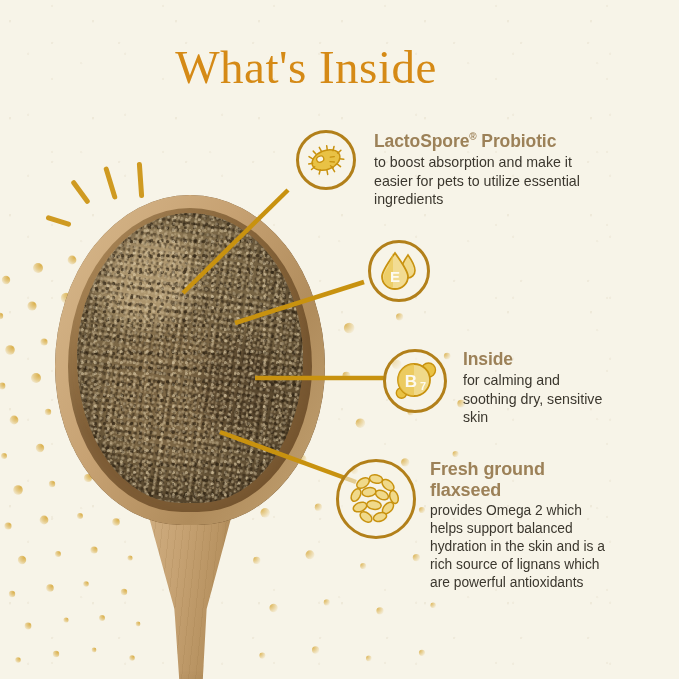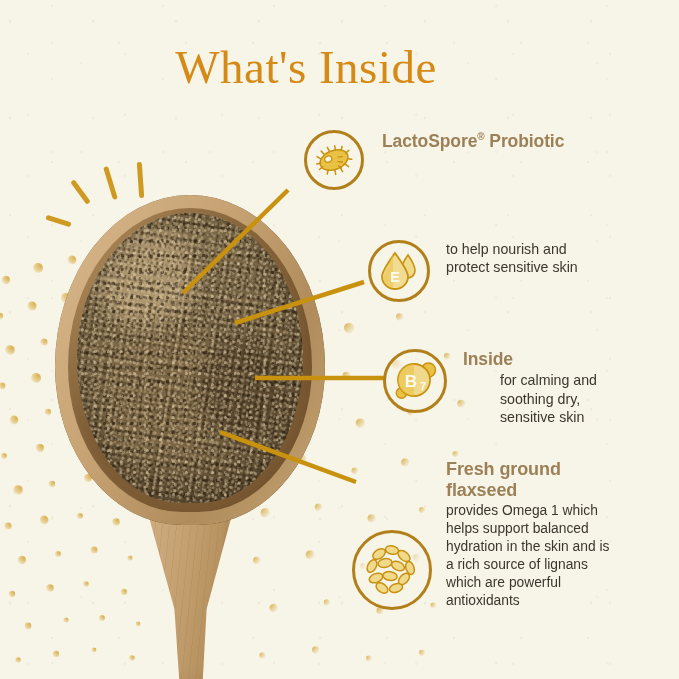--- a/index.html
+++ b/index.html
@@ -111,27 +111,27 @@
   }
   .txt{padding-top:2px;}
   .hd{
     font-size:17.5px;font-weight:bold;color:#9c8158;letter-spacing:-.1px;line-height:1.15;
     margin:0 0 2px 0;
   }
   .hd .sup{font-size:10px;vertical-align:super;font-weight:bold;}
   .bd{font-size:14.2px;color:#3b372e;line-height:1.3;margin:0;}
 
   
-  #row-probiotic{left:304px;top:129px;}
+  #row-probiotic{left:296px;top:129px;}
   #row-probiotic .badge{width:60px;height:60px;margin-right:18px;margin-top:1px;}
   #row-vitamine{left:368px;top:238px;}
   #row-vitamine .badge{width:62px;height:62px;margin-right:16px;margin-top:2px;}
   #row-biotin{left:383px;top:347px;}
   #row-biotin .badge{width:64px;height:64px;margin-right:16px;margin-top:2px;}
-  #row-flaxseed{left:352px;top:457px;align-items:flex-end;}
+  #row-flaxseed{left:336px;top:457px;}
   #row-flaxseed .badge{width:80px;height:80px;margin-right:14px;margin-top:2px;}
   #row-flaxseed .hd{font-size:18px;}
   #row-flaxseed .bd{font-size:13.8px;}
 
   .icon-svg{position:absolute;left:50%;top:50%;transform:translate(-50%,-50%);}
 </style>
 </head>
 <body>
 
 <div id="infographic">
@@ -308,51 +308,51 @@
               <path d="M19 32 l-0.8 4"></path>
             <path d="M13 29 l-2.6 3.4"></path>
               <path d="M9 24 l-4 1.4"></path>
             <path d="M8.5 20 l-4 -0.8"></path>
           </g>
         </g>
       </svg>
     </div>
     <div class="txt">
       <p class="hd"><span>LactoSpore</span><span class="sup">®</span><span> Probiotic</span></p>
+      <p class="bd" style="max-width:215px;">to boost absorption and make it easier for pets to utilize essential ingredients</p>
     </div>
   </div>
 
   <div class="row" id="row-vitamine">
     <div class="badge">
       <svg class="icon-svg" width="42" height="44" viewBox="0 0 42 44">
         <path d="M30 6 C35 13 37 18 37 21.5 C37 26 33.5 29 30 29 C26.5 29 23 26 23 21.5 C23 18 25 13 30 6 Z" fill="#f0d98a" stroke="#c8920f" stroke-width="1.6"></path>
         <path d="M17 4 C25 15 30 22.5 30 27.5 C30 34.5 24.2 40 17 40 C9.8 40 4 34.5 4 27.5 C4 22.5 9 15 17 4 Z" fill="#f2dc93" stroke="#c8920f" stroke-width="1.8"></path>
         <path d="M10 18 C6.5 23 5.5 26 5.5 29 C5.5 34 10.2 38.4 15 38.4 L15 4 Z" fill="#e9c245" opacity=".55"></path>
         <text x="17" y="33" font-family="'Liberation Sans',sans-serif" font-size="15" font-weight="bold" fill="#fdfaf0" text-anchor="middle">E</text>
       </svg>
     </div>
     <div class="txt">
-      <p class="bd" style="max-width:200px;">to help nourish and protect sensitive skin</p>
     </div>
   </div>
 
   <div class="row" id="row-biotin">
     <div class="badge">
       <svg class="icon-svg" width="46" height="46" viewBox="0 0 46 46">
         <circle cx="36.5" cy="12" r="7" fill="#e9c245" stroke="#c8920f" stroke-width="1.4"></circle>
         <circle cx="9.5" cy="35" r="5.2" fill="#e9c245" stroke="#c8920f" stroke-width="1.4"></circle>
         <circle cx="22" cy="22" r="16" fill="#f0d98a" stroke="#c8920f" stroke-width="1.8"></circle>
         <path d="M22 6 A16 16 0 0 0 22 38 Z" fill="#e9c245" opacity=".6"></path>
         <text x="19" y="29" font-family="'Liberation Sans',sans-serif" font-size="17" font-weight="bold" fill="#fdfaf0" text-anchor="middle">B</text>
         <text x="31" y="32" font-family="'Liberation Sans',sans-serif" font-size="11" font-weight="bold" fill="#fdfaf0" text-anchor="middle">7</text>
       </svg>
     </div>
     <div class="txt">
       <p class="hd"><span>Inside</span></p>
-      <p class="bd" style="max-width:195px;margin-left:37px;">for calming and soothing dry, sensitive skin</p>
+      <p class="bd" style="max-width:195px;">for calming and soothing dry, sensitive skin</p>
     </div>
   </div>
 
   <div class="row" id="row-flaxseed">
     <div class="badge">
       <svg class="icon-svg" width="58" height="58" viewBox="0 0 58 58">
         <g fill="#f0d98a" stroke="#c8920f" stroke-width="1.5">
           <ellipse cx="16" cy="13" rx="7" ry="4.4" transform="rotate(-34 16 13)"></ellipse>
           <ellipse cx="29" cy="9" rx="6.6" ry="4.2" transform="rotate(12 29 9)"></ellipse>
           <ellipse cx="41" cy="15" rx="7" ry="4.2" transform="rotate(40 41 15)"></ellipse>
@@ -363,17 +363,17 @@
           <ellipse cx="13" cy="37" rx="7" ry="4.4" transform="rotate(-22 13 37)"></ellipse>
           <ellipse cx="27" cy="35" rx="7.2" ry="4.4" transform="rotate(8 27 35)"></ellipse>
           <ellipse cx="41" cy="38" rx="6.8" ry="4.2" transform="rotate(-48 41 38)"></ellipse>
           <ellipse cx="19" cy="47" rx="6.6" ry="4.2" transform="rotate(36 19 47)"></ellipse>
           <ellipse cx="33" cy="47" rx="6.8" ry="4.2" transform="rotate(-18 33 47)"></ellipse>
         </g>
       </svg>
     </div>
     <div class="txt">
       <p class="hd"><span>Fresh ground flaxseed</span></p>
-      <p class="bd" style="max-width:212px;">provides Omega 1 which helps support balanced hydration in the skin and is a rich source of lignans which are powerful antioxidants</p>
+      <p class="bd" style="max-width:212px;">provides Omega 2 which helps support balanced hydration in the skin and is a rich source of lignans which are powerful antioxidants</p>
     </div>
   </div>
 
 </div>
 
 </body></html>

